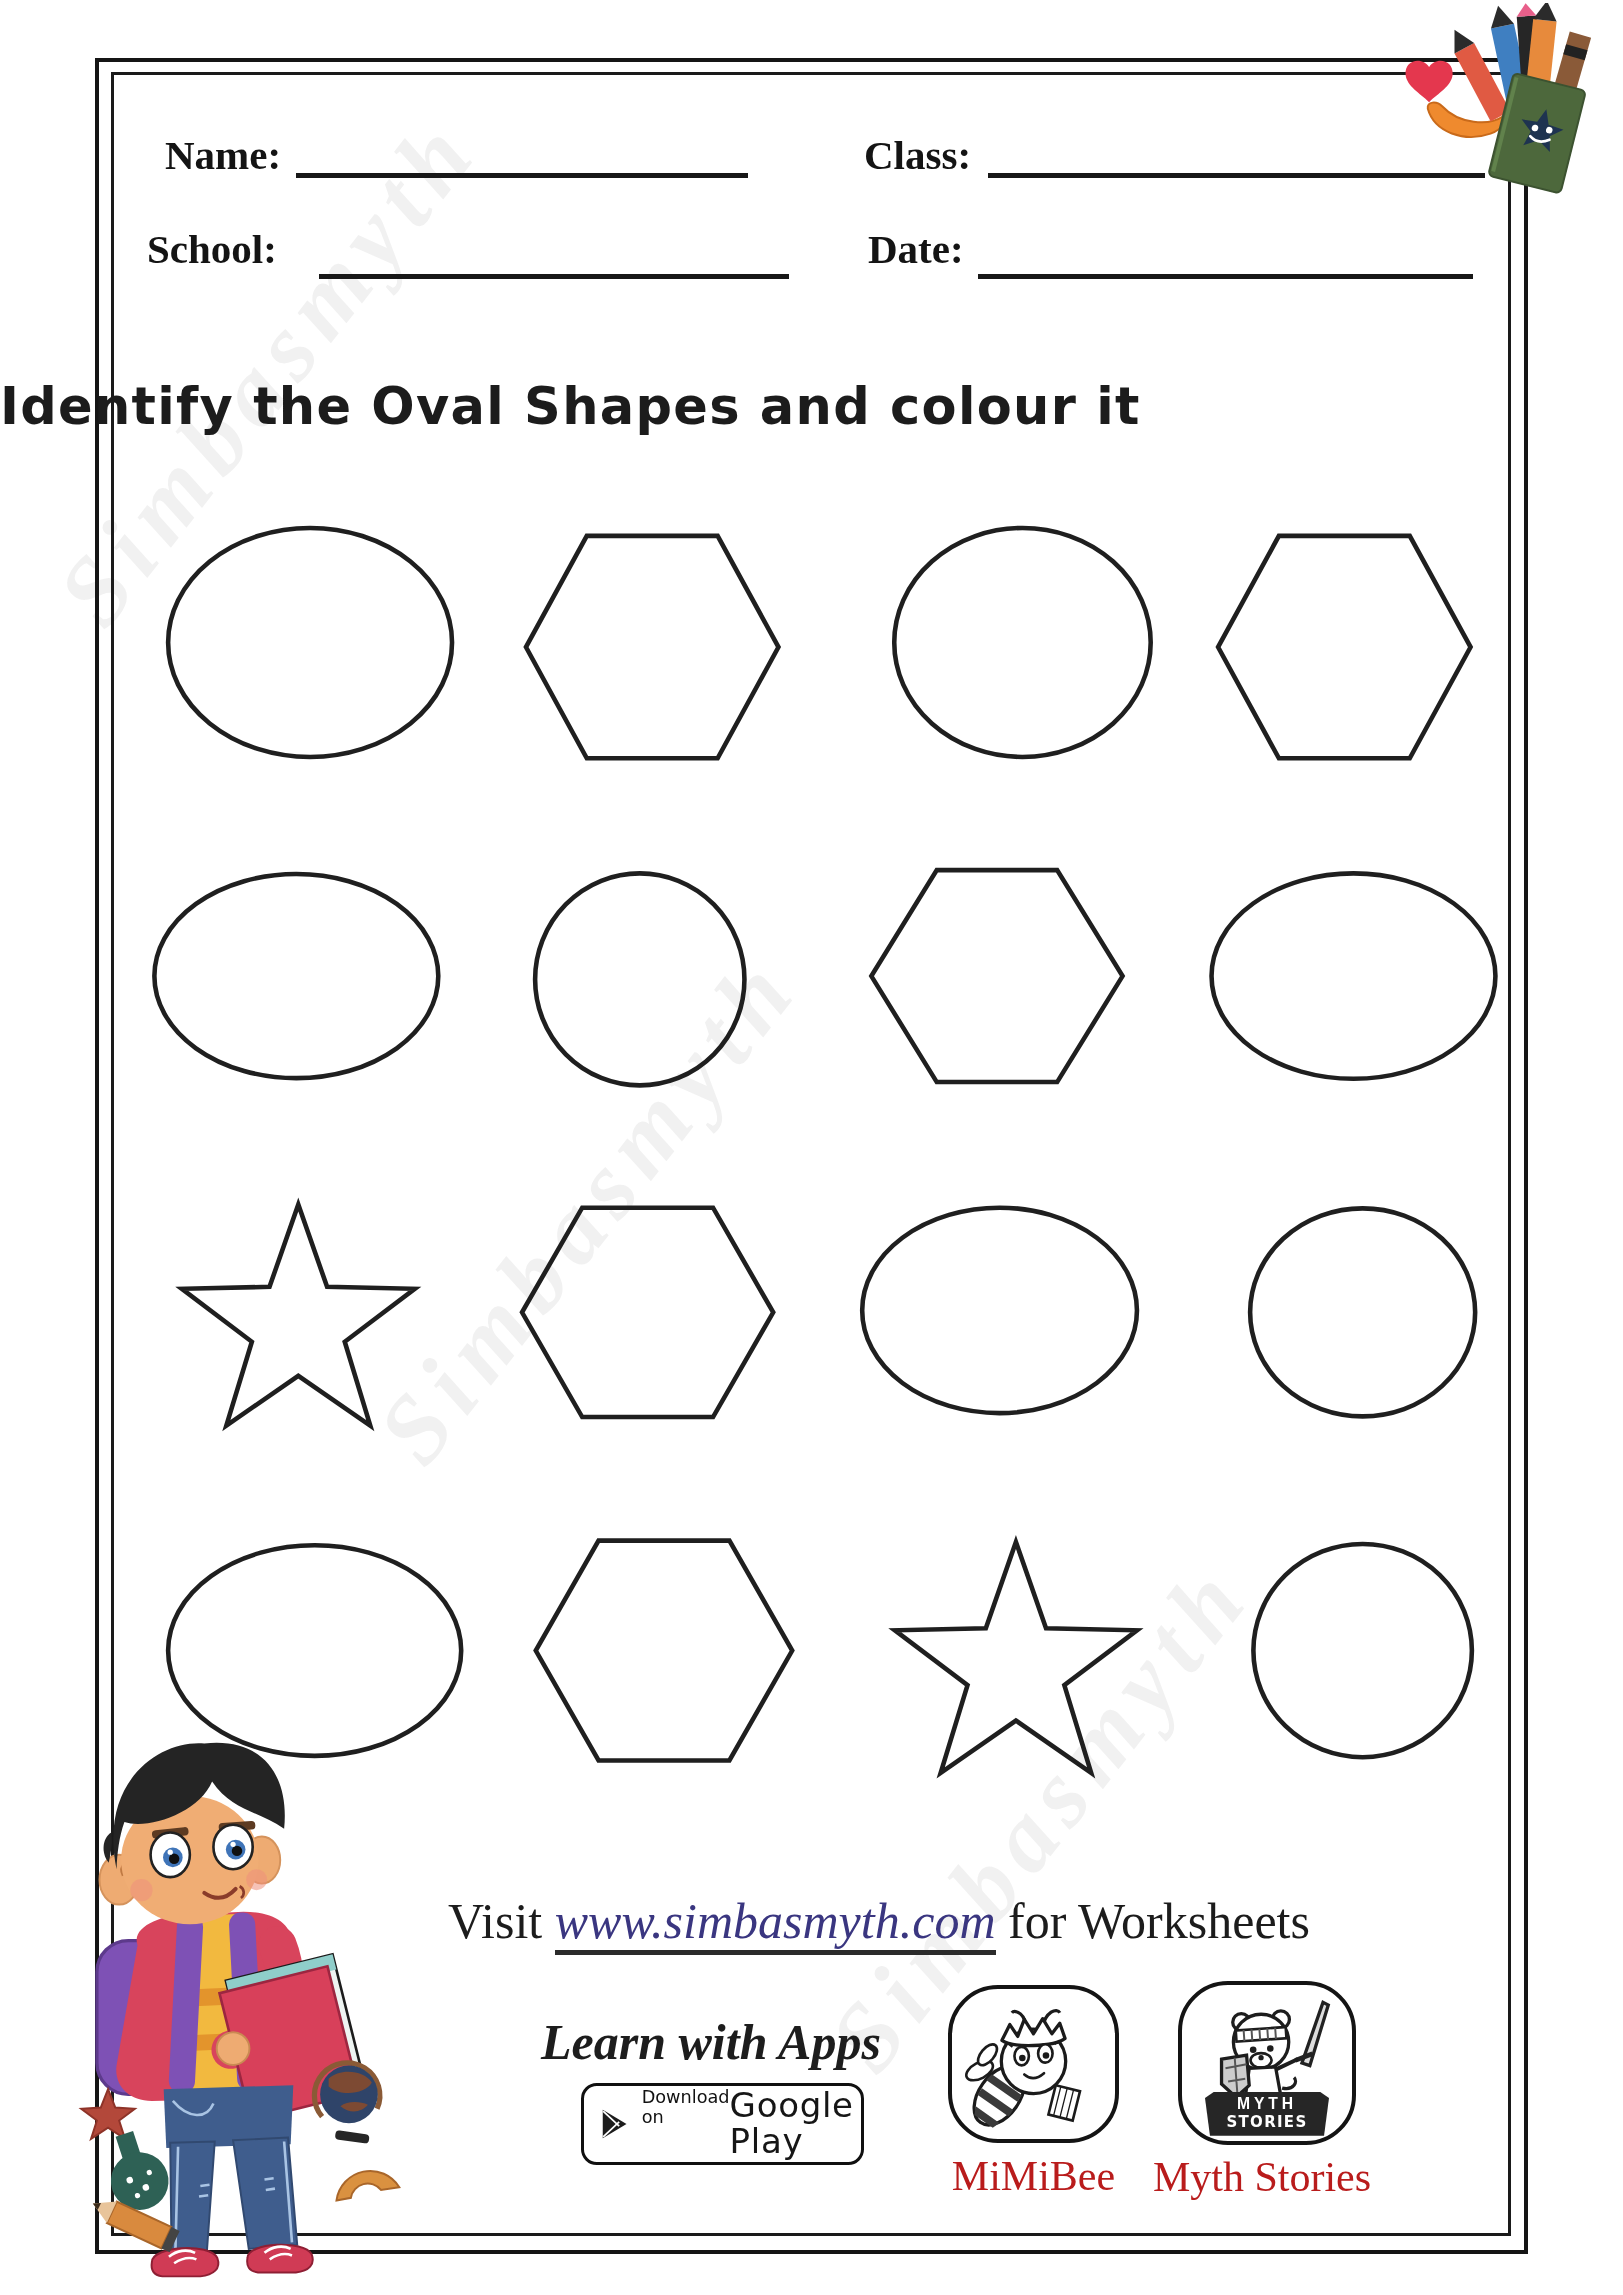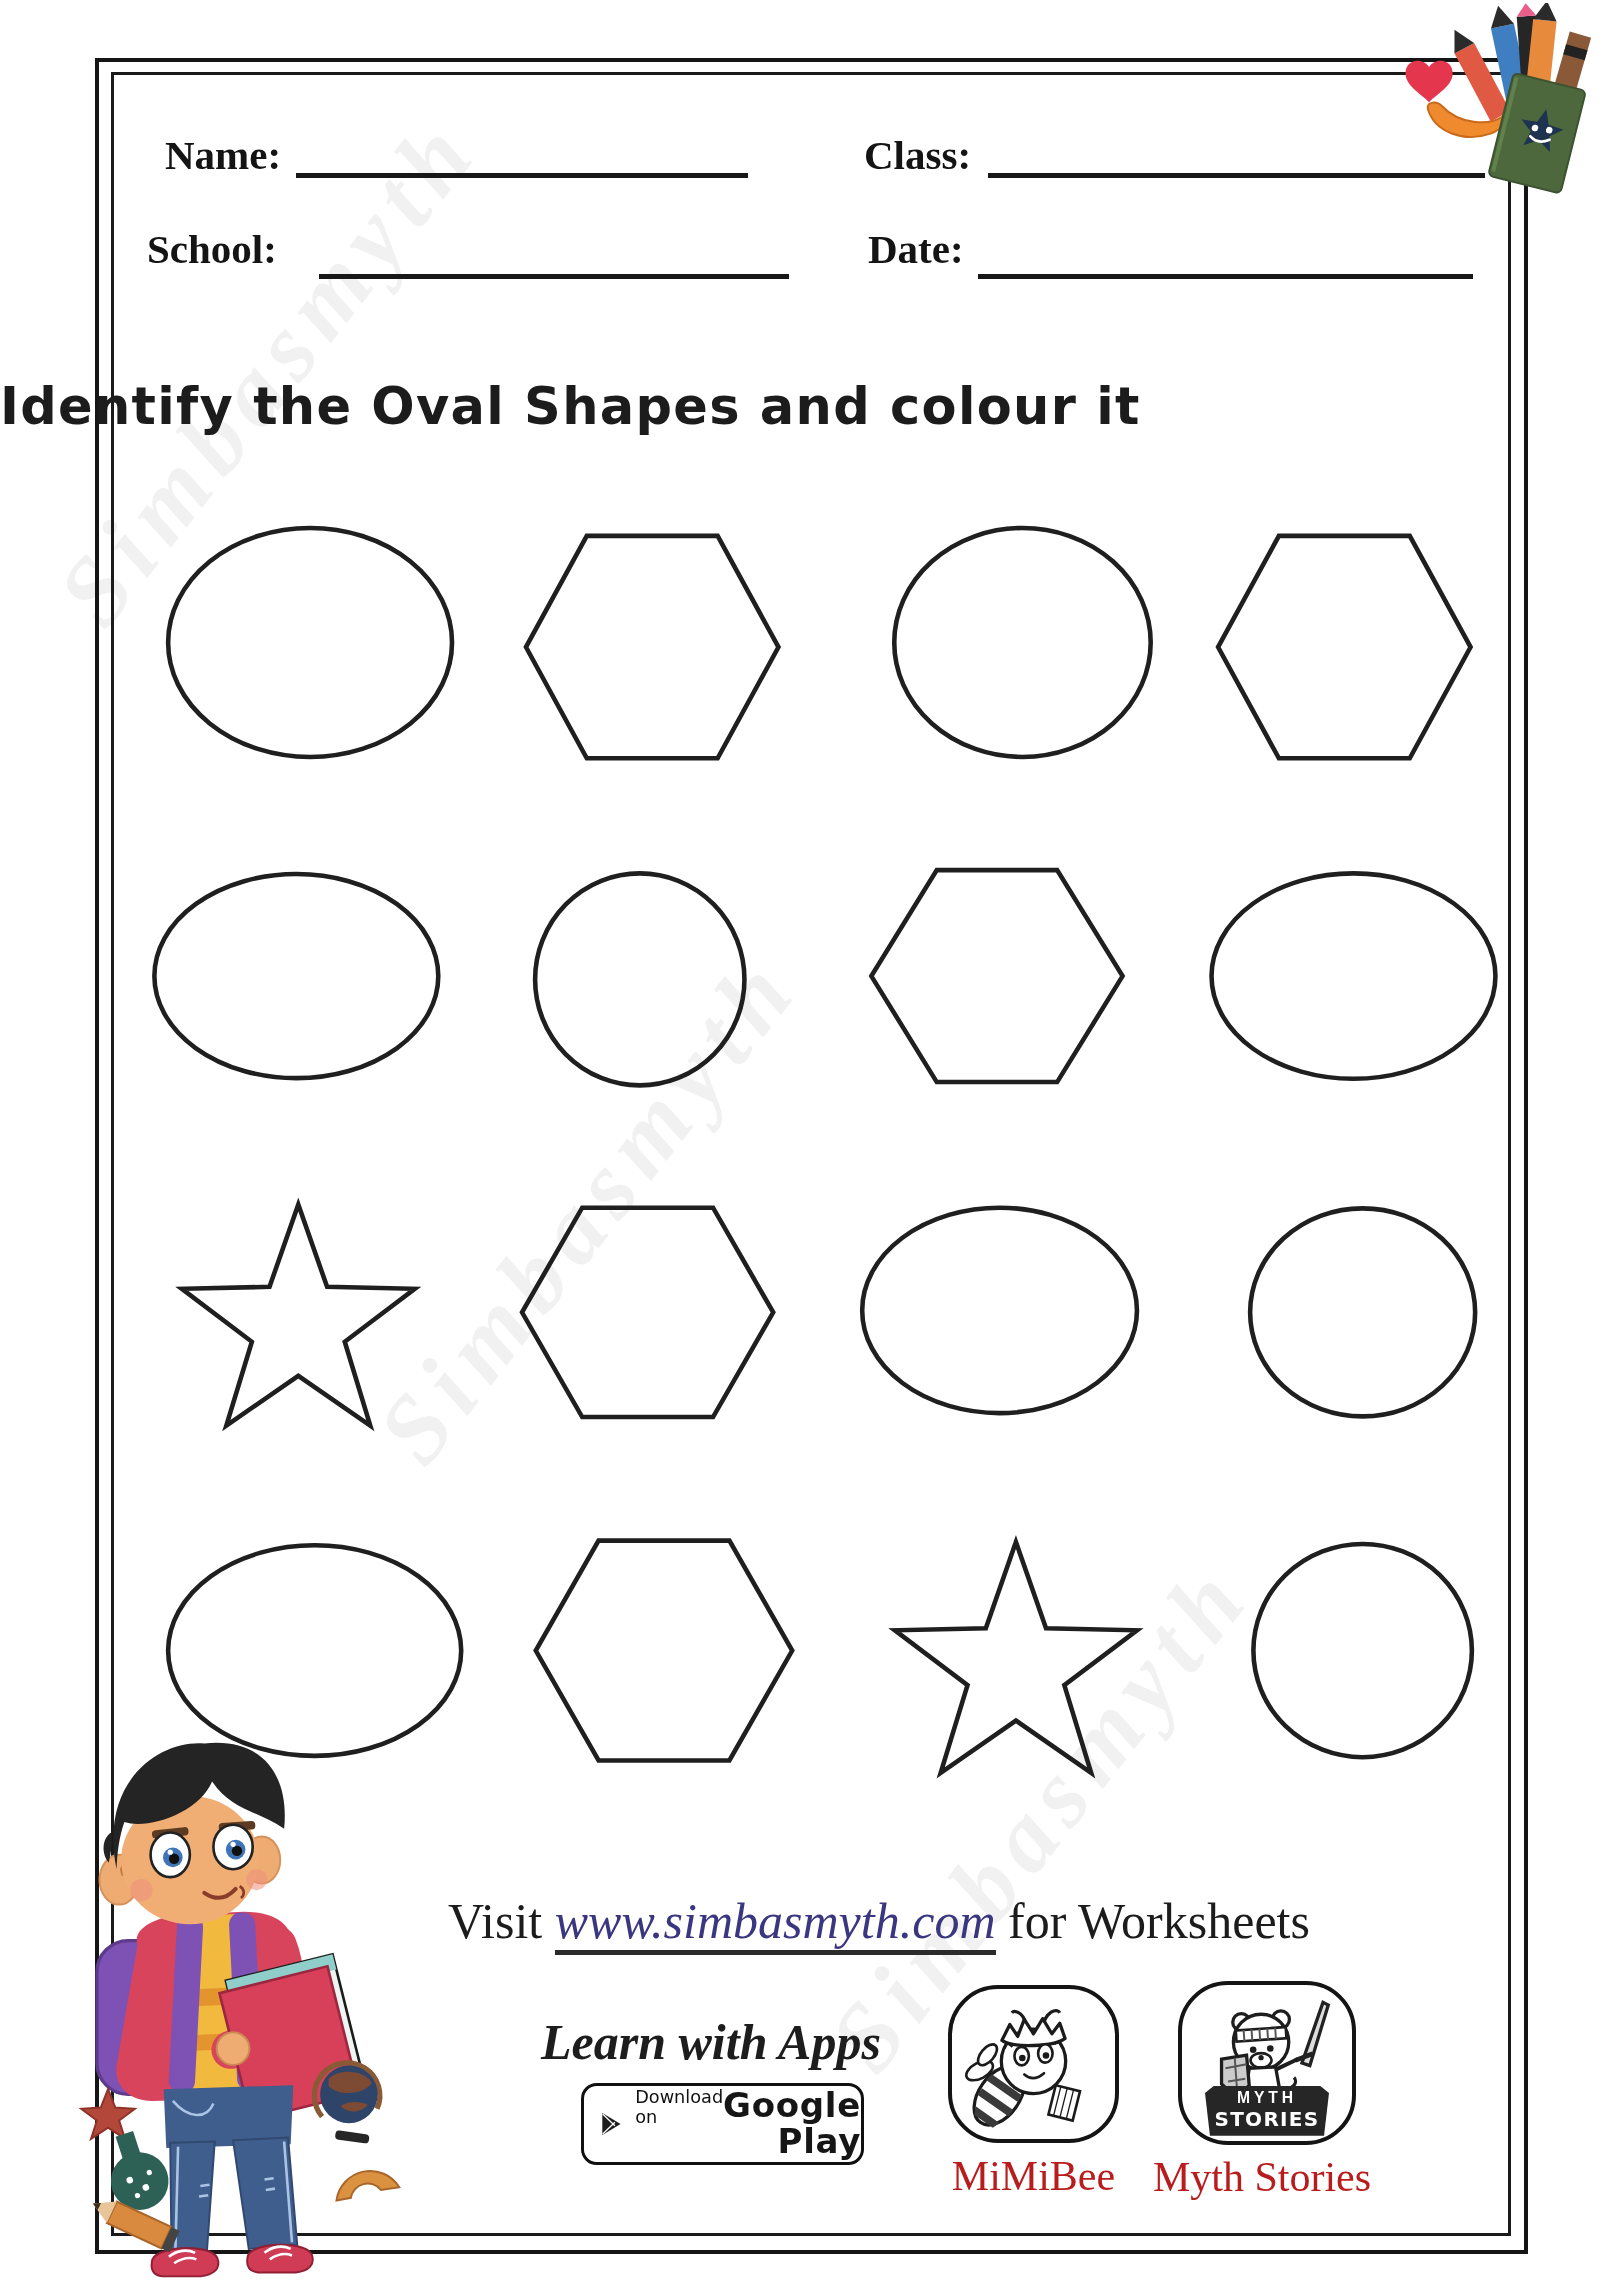--- a/index.html
+++ b/index.html
@@ -43,37 +43,37 @@
   .visit a{font-style:italic;text-decoration:none;border-bottom:5.9px solid #2b2b2b;
            padding-bottom:1.3px;}
   .learn{position:absolute;left:541px;top:2013px;font-style:italic;font-weight:700;
          font-size:50px;color:#1d1d1d;font-family:"Liberation Serif",serif;}
 
   .gp-badge{position:absolute;left:581px;top:2083px;width:283px;height:82px;
             box-sizing:border-box;border:3.3px solid #101010;border-radius:15.7px;
             background:#fff;display:flex;align-items:center;gap:13px;padding-left:17px;}
   .gp-texts{display:flex;flex-direction:row;justify-content:center;}
   .gp-l1{font-family:"DejaVu Sans",sans-serif;font-size:17.7px;color:#111;line-height:1.1;}
-  .gp-l2{font-family:"DejaVu Sans",sans-serif;font-size:34px;font-weight:700;
-         color:#161616;line-height:1.05;letter-spacing:0.7px;text-align:right;}
+  .gp-l2{font-family:"DejaVu Sans",sans-serif;font-size:34px;font-weight:400;
+         color:#161616;line-height:1.05;letter-spacing:0.7px;}
 
   .app-box{position:absolute;box-sizing:border-box;border:4.6px solid #141414;
            border-radius:50px;background:#fff;}
   .box-mimibee{left:948px;top:1985px;width:171px;height:158px;}
   .box-myth{left:1178px;top:1981px;width:178px;height:164px;}
   .app-label{position:absolute;font-size:42px;color:#b91c1c;text-align:center;
              font-family:"Liberation Serif",serif;white-space:nowrap;}
   .lab-mimibee{left:948px;width:171px;top:2152px;}
   .lab-myth{left:1151px;width:222px;top:2153px;}
 
   .myth-banner{position:absolute;left:50%;bottom:5.2px;transform:translateX(-50%);
                width:124px;background:#262626;color:#fff;text-align:center;
                padding:3.3px 0 4.6px;clip-path:polygon(0% 14%,7% 0%,93% 0%,100% 14%,96% 100%,4% 100%);}
   .mb1{font-family:Liberation Sans, sans-serif;font-weight:700;font-size:15.7px;letter-spacing:3.9px;}
-  .mb2{font-family:"DejaVu Sans",sans-serif;font-weight:700;font-size:20px;letter-spacing:1.3px;}
+  .mb2{font-family:"DejaVu Sans",sans-serif;font-weight:700;font-size:15px;letter-spacing:1.3px;}
 </style>
 </head>
 <body>
 
 <span class="wm wm1">Simbasmyth</span>
 <span class="wm wm2">Simbasmyth</span>
 <span class="wm wm3">Simbasmyth</span>
 
 <div class="frame-outer"></div>
 <div class="frame-inner"></div>

